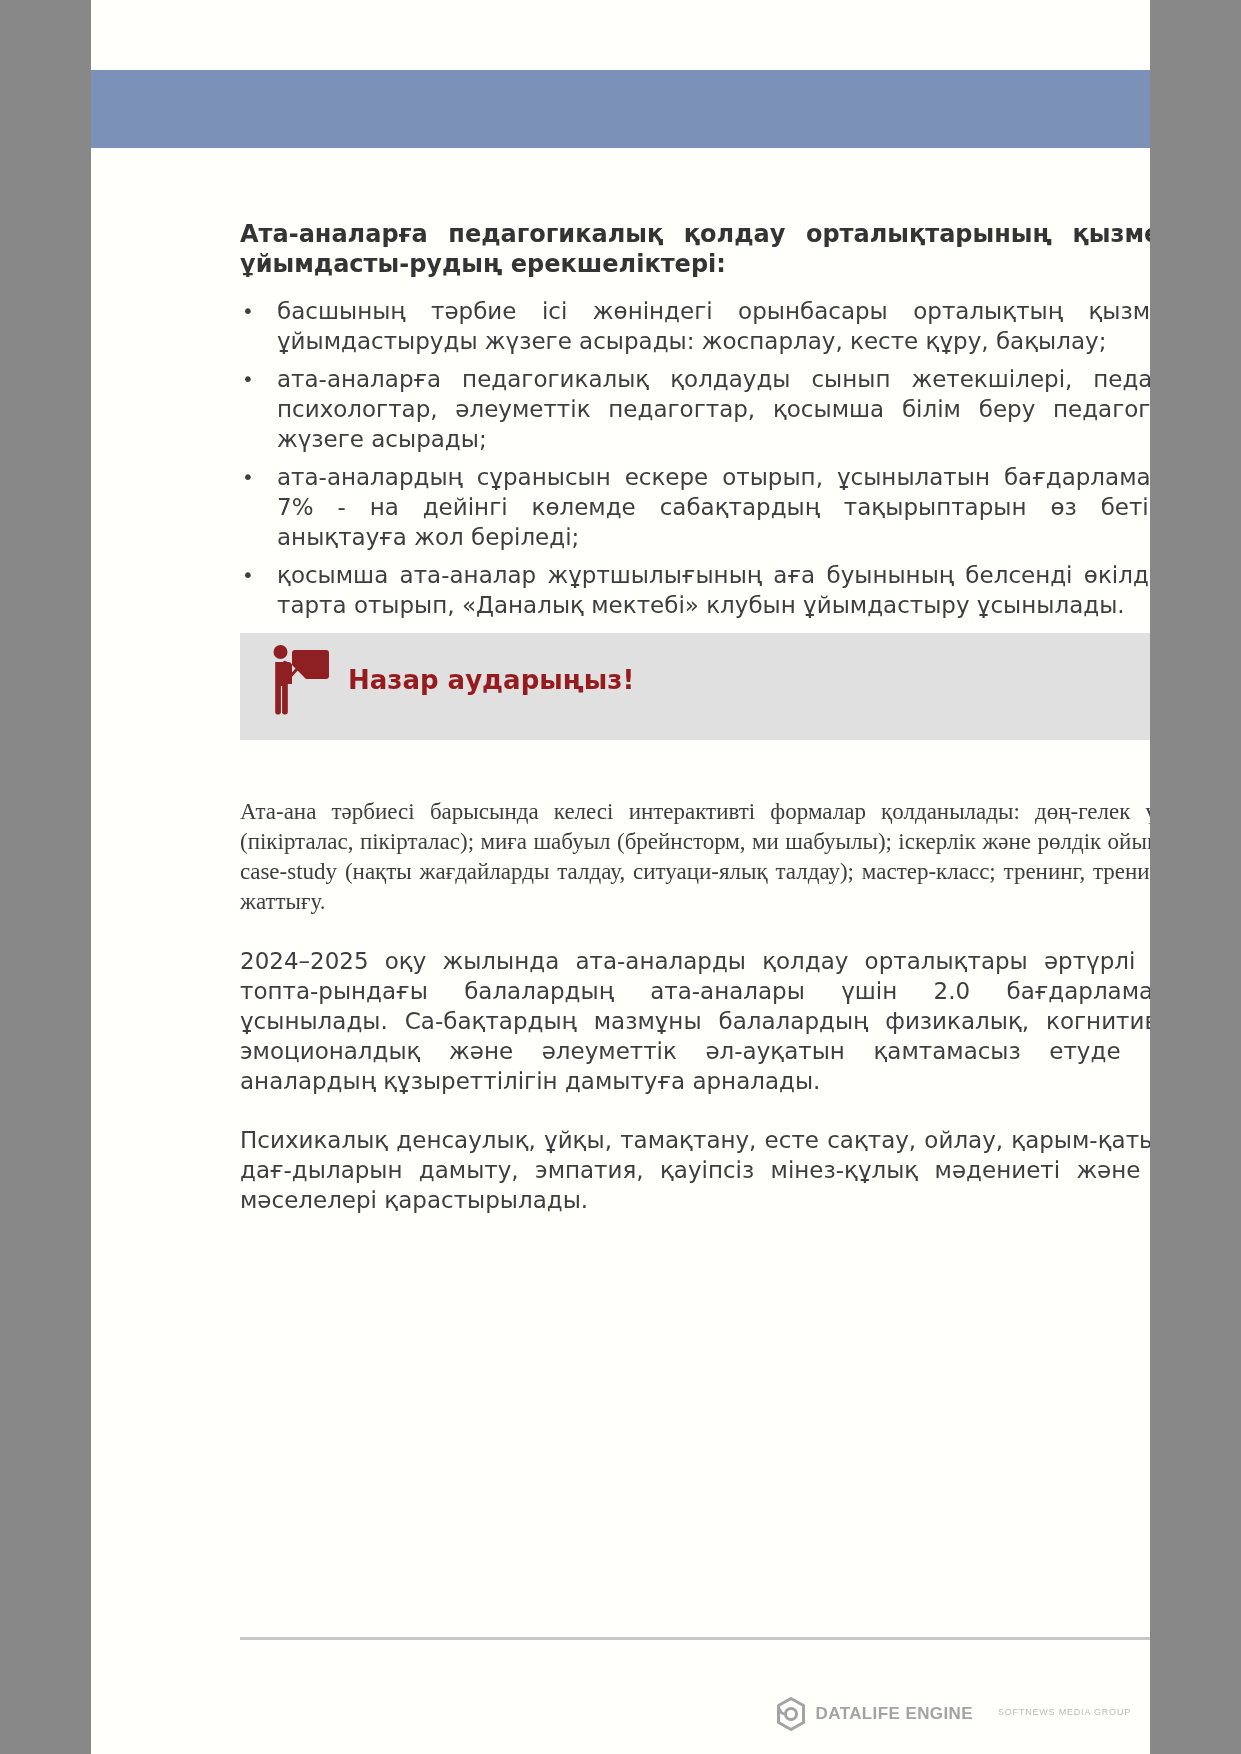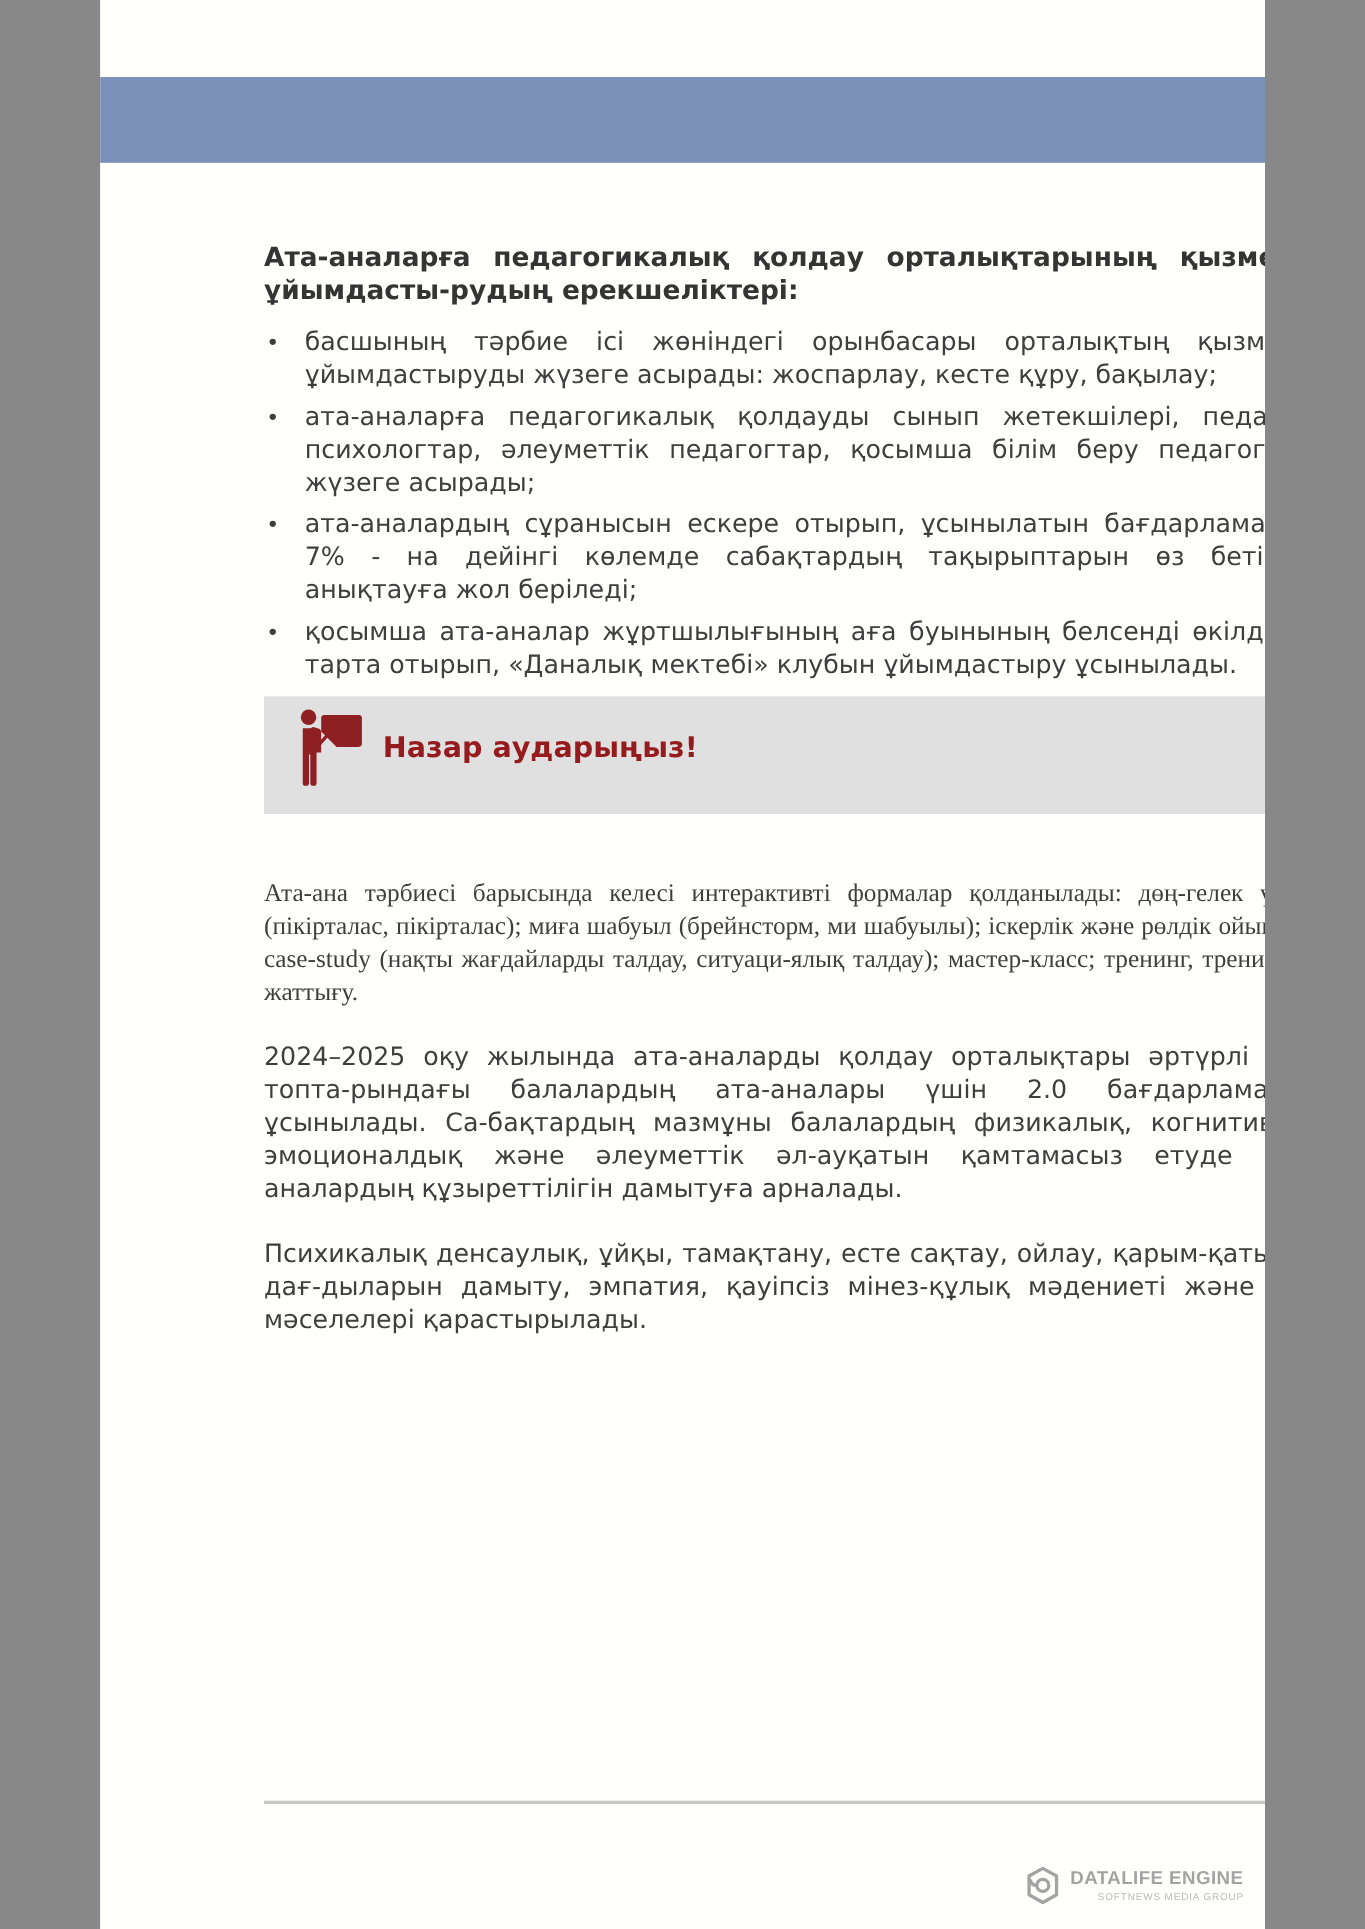--- a/index.html
+++ b/index.html
@@ -77,21 +77,21 @@
   .divider{
     position:absolute;left:149px;top:1637px;width:959px;height:3px;
     background:#c7c7c7;
   }
   .dle-logo{
     position:absolute;right:19px;top:1696px;
     display:flex;align-items:center;
     text-decoration:none;
   }
   .dle-mark{width:36px;height:36px;flex:0 0 auto;}
-  .dle-text{margin-left:7px;display:flex;flex-direction:column;}
+  .dle-text{margin-left:7px;display:flex;flex-direction:row;}
   .dle-title{
     font-family:"Liberation Sans",sans-serif;
     font-size:17px;font-weight:bold;color:#a3a3a3;
     letter-spacing:0.4px;line-height:18px;white-space:nowrap;
   }
   .dle-sub{
     font-family:"Liberation Sans",sans-serif;
     font-size:9px;color:#b9b9b9;letter-spacing:0.8px;
     line-height:11px;margin-top:2px;white-space:nowrap;padding-left:25px;
   }

